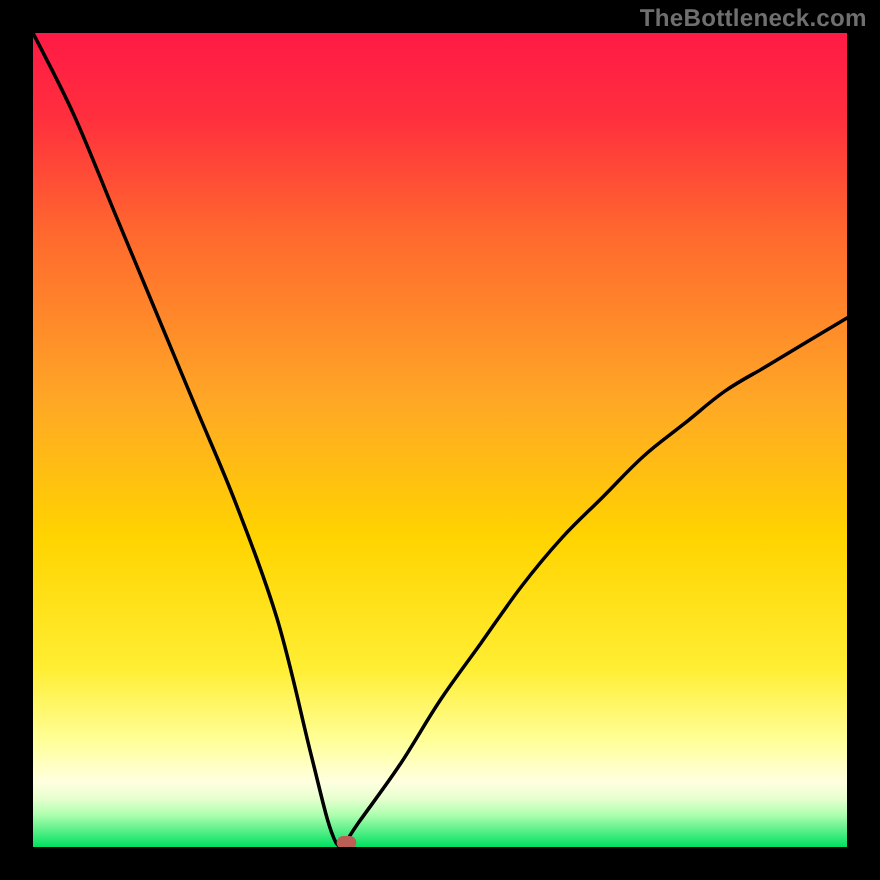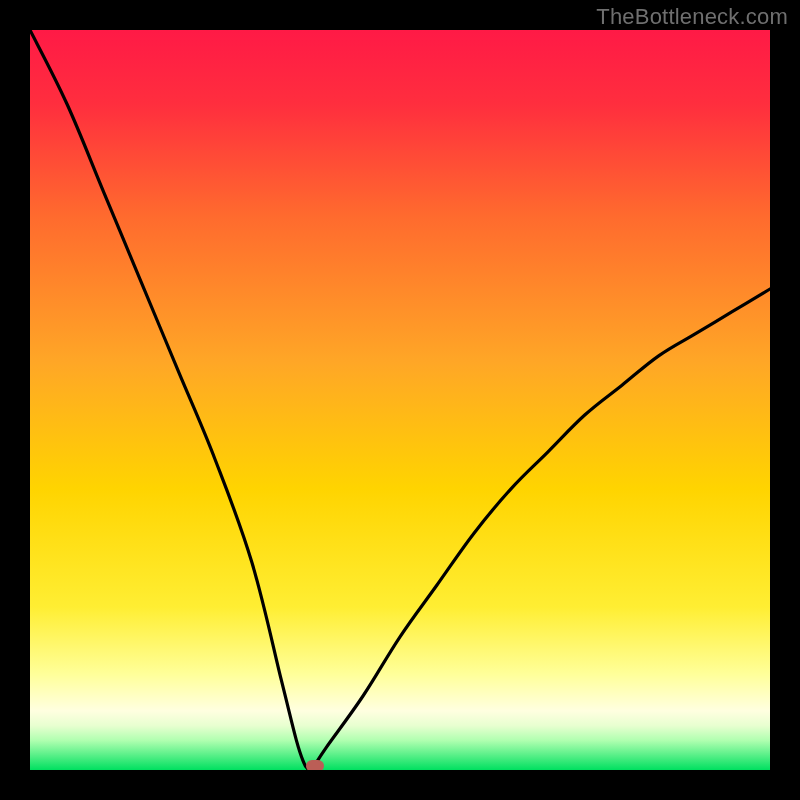--- a/index.html
+++ b/index.html
@@ -31,21 +31,21 @@
     position: absolute;
     inset: 0;
   }
   .watermark {
     position: absolute;
     top: 4px;
     right: 12px;
     color: #6f6f6f;
     font-size: 22px;
     letter-spacing: 0.2px;
-    font-weight: 400;
+    font-weight: 700;
   }
   svg.curve {
     position: absolute;
     inset: 0;
   }
   .marker {
     position: absolute;
     width: 18px;
     height: 12px;
     border-radius: 6px / 6px;

